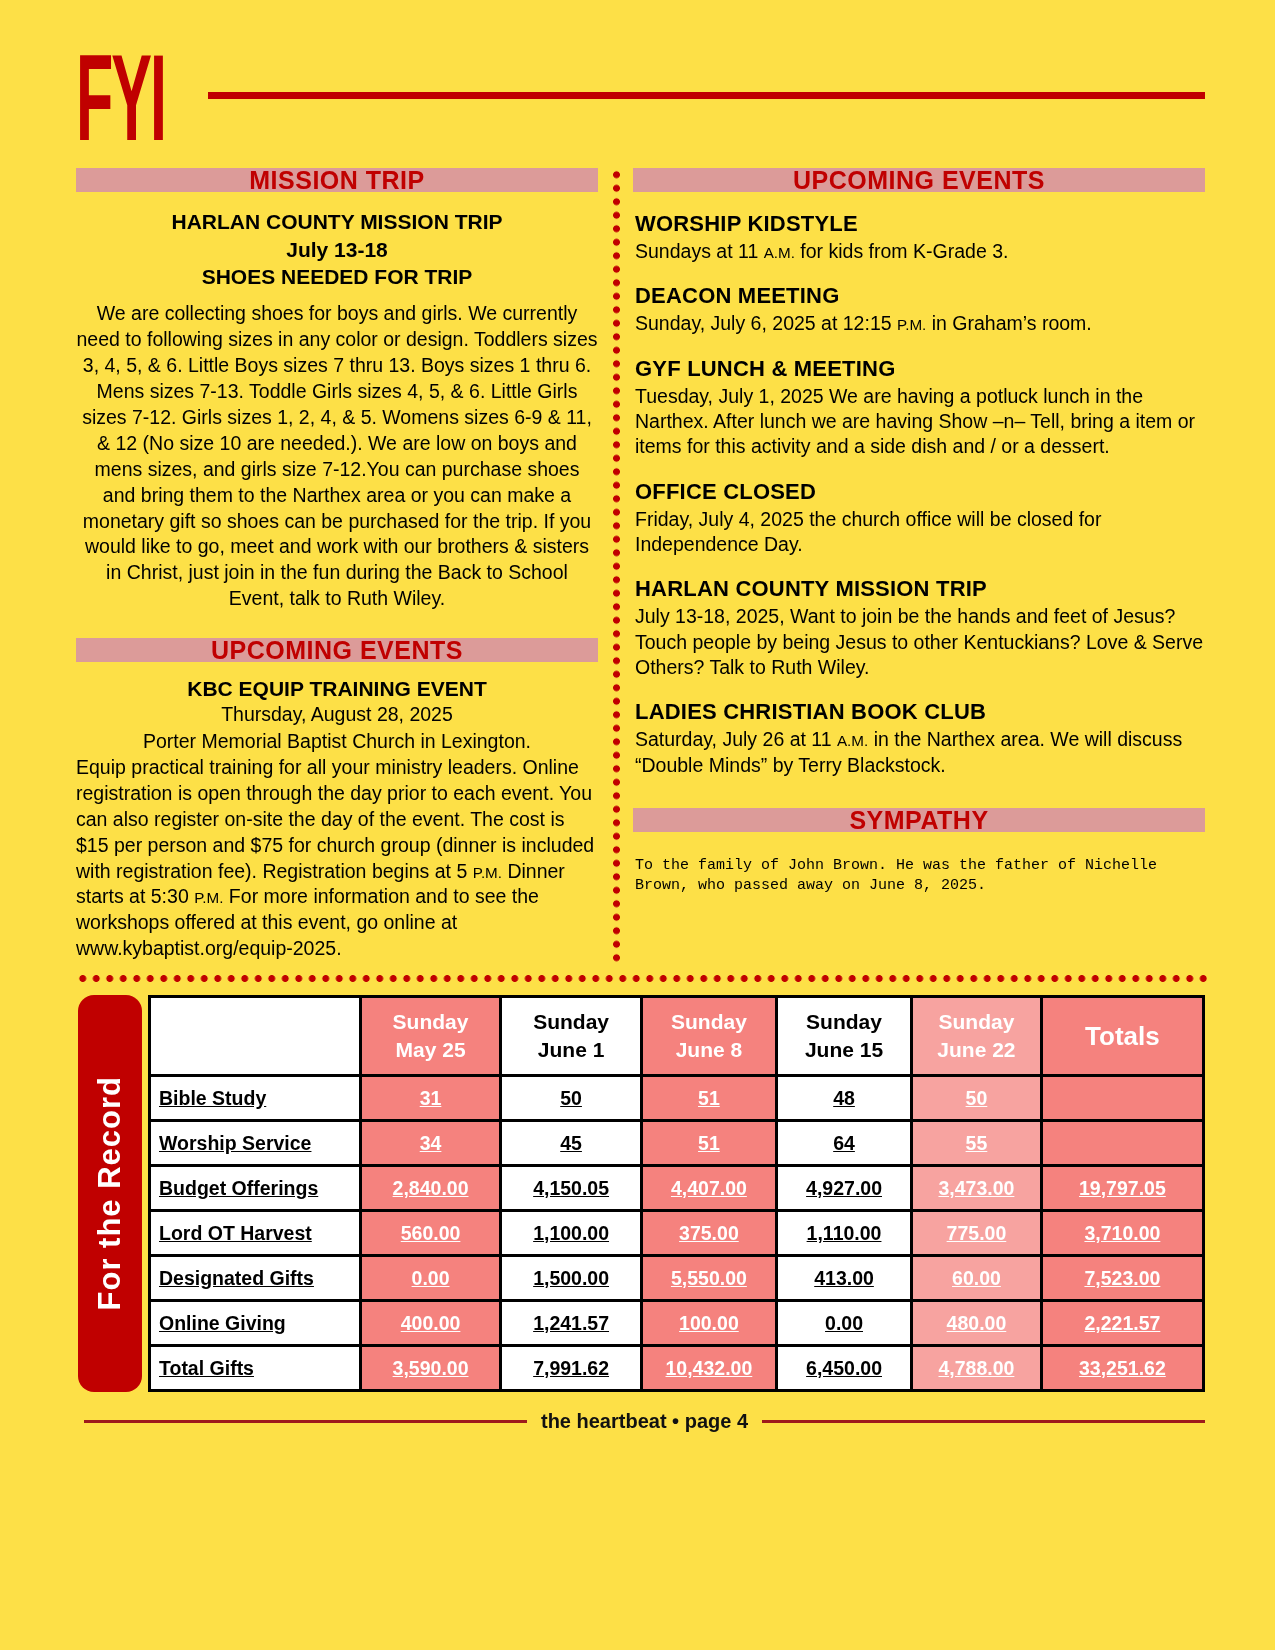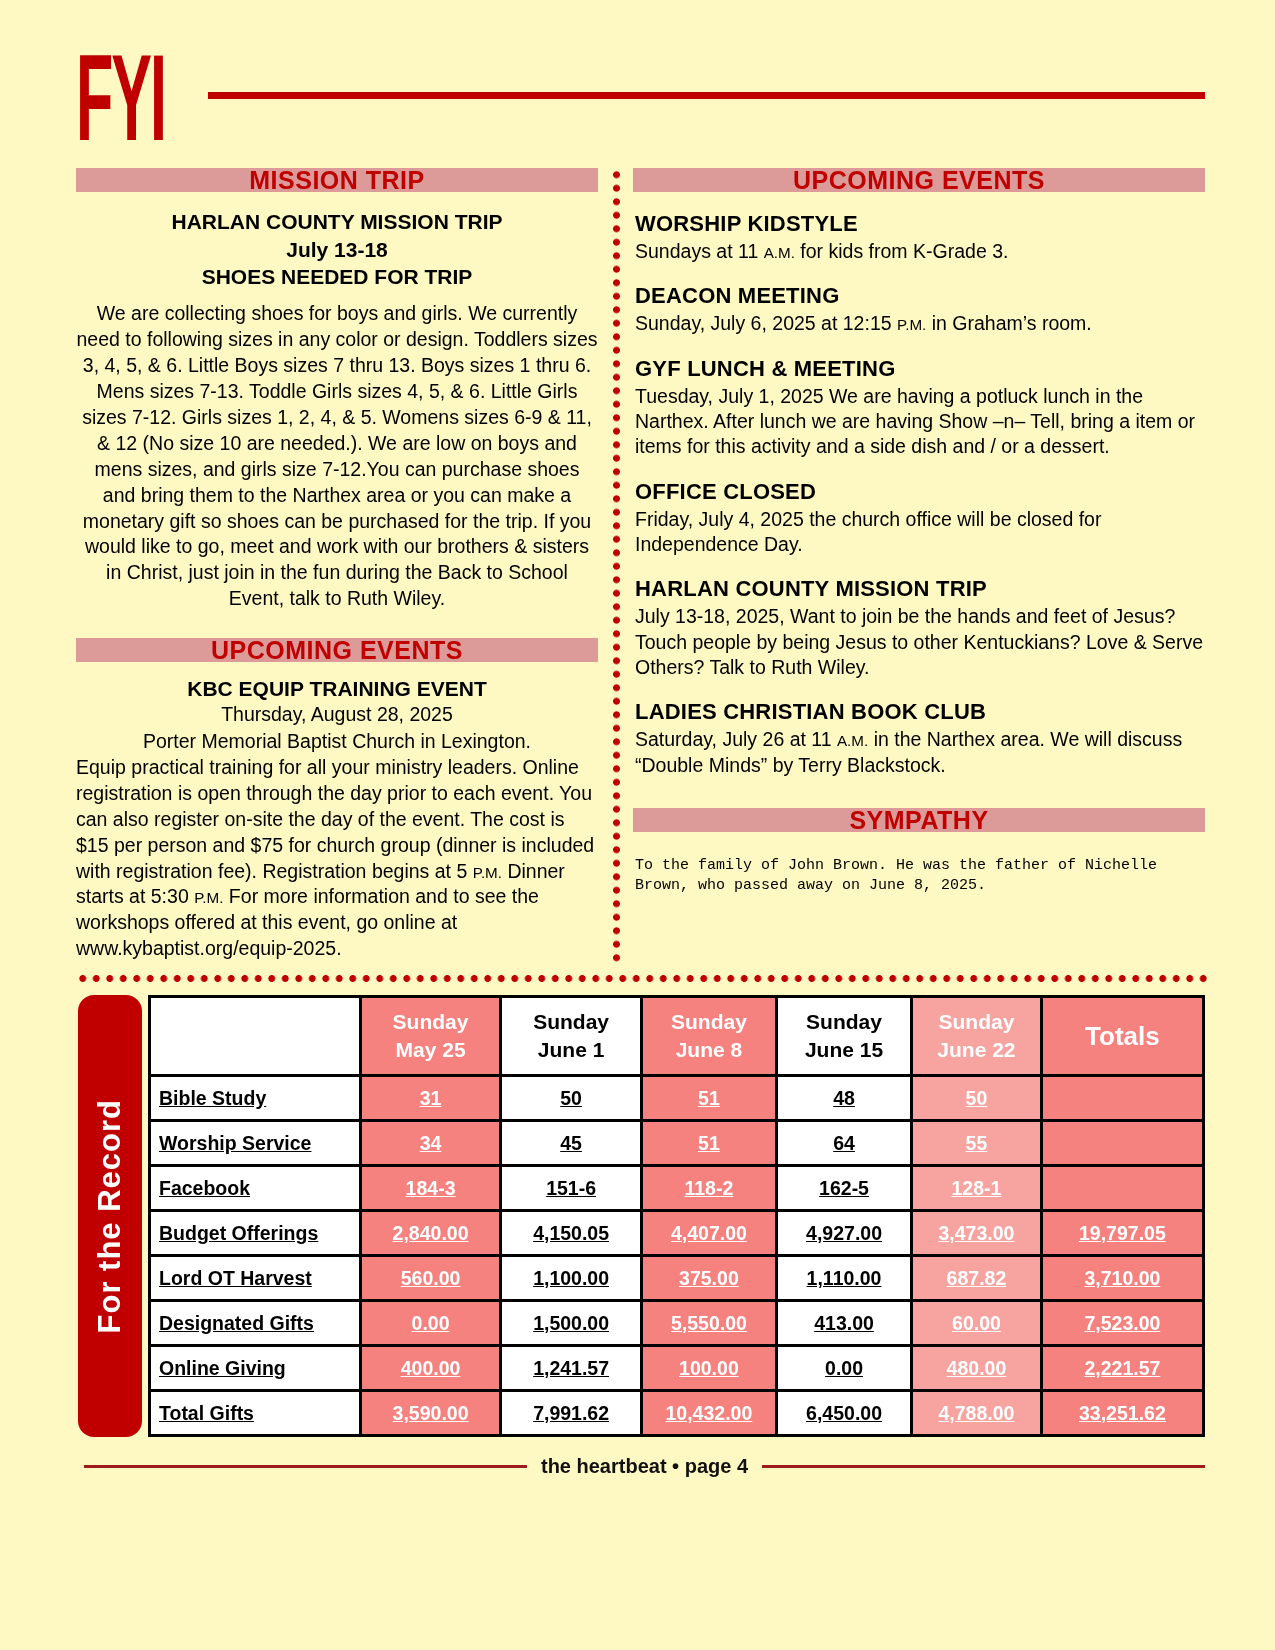--- a/index.html
+++ b/index.html
@@ -1,17 +1,17 @@
 <!DOCTYPE html>
 <html><head>
 <meta charset="utf-8">
 <style>
   html,body{margin:0;padding:0;background:#ffffff;}
   .page{
-    width:1275px;height:1650px;background:#fef9c3;position:relative;
+    width:1275px;height:1650px;background:#fde047;position:relative;
     font-family:"Liberation Sans", sans-serif;color:#000;overflow:hidden;
   }
   
   .fyi-row{display:flex;align-items:flex-start;padding:50px 70px 0 76px;}
   .fyi-wrap{width:132px;height:98px;overflow:visible;}
   .fyi-text{
     font-size:122px;font-weight:bold;color:#C00000;line-height:0.80;
     transform:scaleX(0.50);transform-origin:left top;letter-spacing:-4px;white-space:nowrap;
   }
   .fyi-line{flex:1;height:7px;background:#C00000;margin-top:42px;}
@@ -190,44 +190,35 @@
       <tr>
         <td>Worship Service</td>
         <td>34</td>
         <td>45</td>
         <td>51</td>
         <td>64</td>
         <td>55</td>
         <td></td>
       </tr>
       <tr>
-        <td>Facebook</td>
-        <td>184-3</td>
-        <td>151-6</td>
-        <td>118-2</td>
-        <td>162-5</td>
-        <td>128-1</td>
-        <td></td>
-      </tr>
-      <tr>
         <td>Budget Offerings</td>
         <td>2,840.00</td>
         <td>4,150.05</td>
         <td>4,407.00</td>
         <td>4,927.00</td>
         <td>3,473.00</td>
         <td>19,797.05</td>
       </tr>
       <tr>
         <td>Lord OT Harvest</td>
         <td>560.00</td>
         <td>1,100.00</td>
         <td>375.00</td>
         <td>1,110.00</td>
-        <td>687.82</td>
+        <td>775.00</td>
         <td>3,710.00</td>
       </tr>
       <tr>
         <td>Designated Gifts</td>
         <td>0.00</td>
         <td>1,500.00</td>
         <td>5,550.00</td>
         <td>413.00</td>
         <td>60.00</td>
         <td>7,523.00</td>

